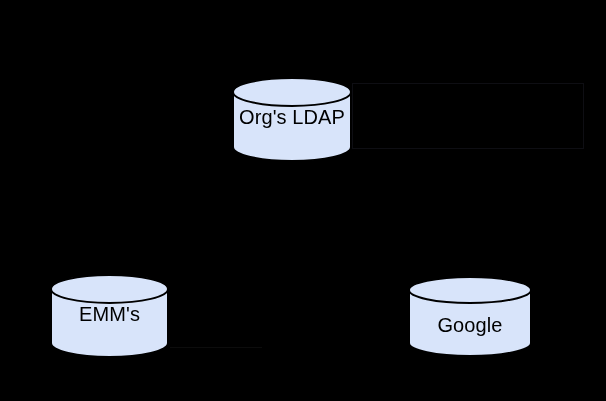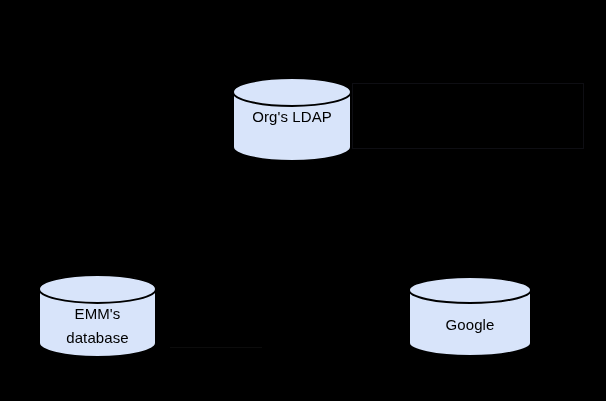--- a/index.html
+++ b/index.html
@@ -22,27 +22,27 @@
     position: absolute;
     inset: 0;
     display: block;
   }
   .node-label {
     position: absolute;
     left: 0;
     right: 0;
     text-align: center;
     color: #000;
-    font-size: 15px;
+    font-size: 20px;
     line-height: 24px;
     letter-spacing: 0.1px;
   }
   .node-ldap   { left: 232px; top: 77px;  width: 120px; height: 85px; }
   .node-ldap .node-label   { top: 28px; }
-  .node-emm    { left: 38px;  top: 274px; width: 119px; height: 84px; }
+  .node-emm    { left: 50px;  top: 274px; width: 119px; height: 84px; }
   .node-emm .node-label    { top: 28px; }
   .node-google { left: 408px; top: 276px; width: 124px; height: 81px; }
   .node-google .node-label { top: 37px; }
 
   
   .faint-box {
     position: absolute;
     left: 352px; top: 83px;
     width: 230px; height: 64px;
     border: 1px solid #0e0e13;
@@ -73,21 +73,20 @@
     </div>
   </div>
 
   <div class="node node-emm">
     <svg viewBox="0 0 119 84" width="119" height="84">
       <path d="M1,15 L1,69 A58.5,14 0 0 0 118,69 L118,15" fill="#d8e4fa" stroke="#000000" stroke-width="2"></path>
       <ellipse cx="59.5" cy="15" rx="58.5" ry="14" fill="#d8e4fa" stroke="#000000" stroke-width="2"></ellipse>
     </svg>
     <div class="node-label">
       <div>EMM's</div>
-      <div>database</div>
     </div>
   </div>
 
   <div class="node node-google">
     <svg viewBox="0 0 124 81" width="124" height="81">
       <path d="M1,14 L1,67 A61,13 0 0 0 123,67 L123,14" fill="#d8e4fa" stroke="#000000" stroke-width="2"></path>
       <ellipse cx="62" cy="14" rx="61" ry="13" fill="#d8e4fa" stroke="#000000" stroke-width="2"></ellipse>
     </svg>
     <div class="node-label">
       <div>Google</div>

